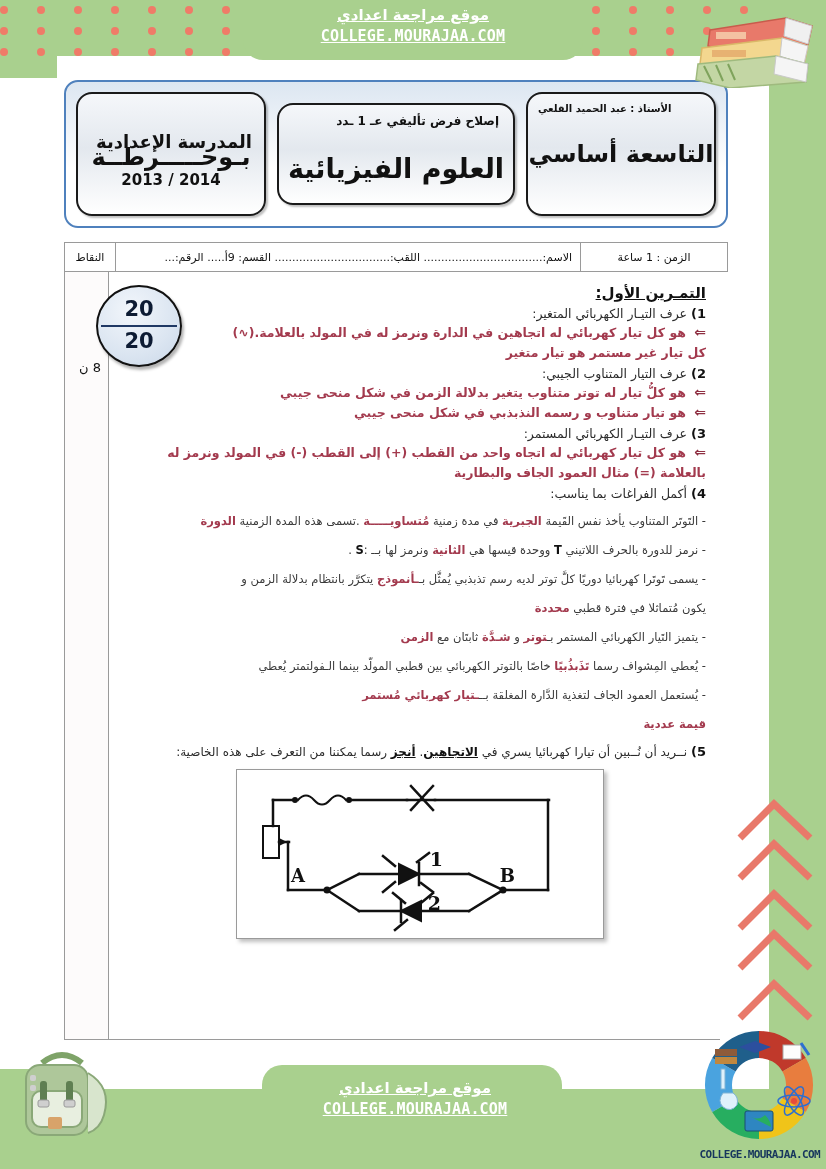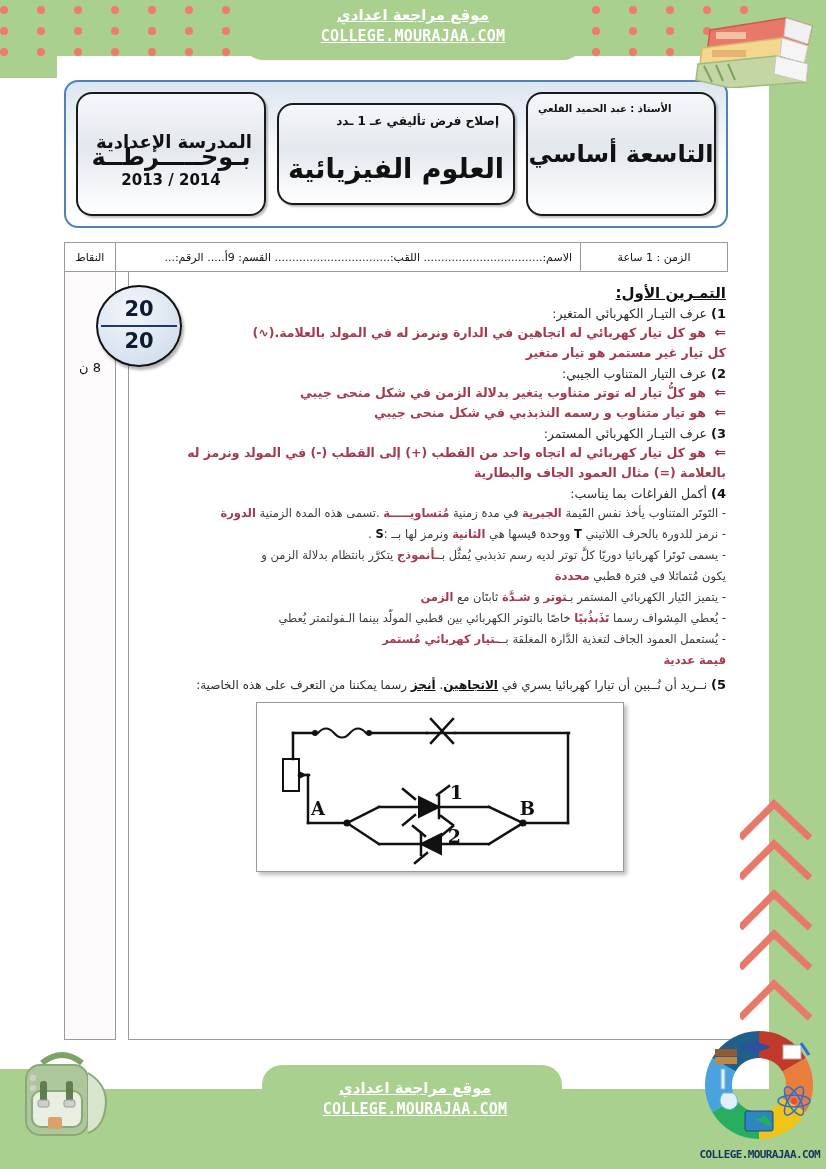--- a/index.html
+++ b/index.html
@@ -118,21 +118,21 @@
   
   .pts-col{
     position:absolute;left:64px;top:272px;width:52px;height:768px;
     border:1px solid #9a9a9a;border-top:none;box-sizing:border-box;
     background:#fdfbfb;z-index:3;
   }
   .pts-val{position:absolute;top:88px;left:0;width:100%;text-align:center;font-size:13px;color:#111;}
 
   
   .body-area{
-    position:absolute;left:128px;top:272px;width:612px;height:768px;
+    position:absolute;left:108px;top:272px;width:612px;height:768px;
     border:1px solid #9a9a9a;border-top:none;border-right:none;box-sizing:border-box;
     background:#ffffff;z-index:3;padding:8px 14px 0 24px;
   }
 
   .grade-circle{
     position:absolute;left:96px;top:285px;width:82px;height:78px;border-radius:50%;
     border:2px solid #111;background:radial-gradient(circle at 40% 30%,#f2f6fb 0%,#dbe5f1 60%,#c9d7e8 100%);
     z-index:6;box-shadow:2px 3px 3px rgba(0,0,0,.3);
   }
   .grade-circle .line{position:absolute;left:3px;top:38px;width:76px;height:2px;background:#1f3864;}
@@ -148,21 +148,21 @@
   .q-line{
     text-align:right;font-size:12.5px;color:#2b2b2b;margin:3px 0 1px 0;line-height:17px;
   }
   .q-num{font-weight:bold;font-size:13px;color:#111;}
   .ans{
     text-align:right;font-size:12.5px;font-weight:bold;color:#a33a4e;
     line-height:19px;margin:0 0 1px 0;
   }
   .ans .arrow{font-size:14px;color:#8f2f42;margin-left:4px;}
   .fill-line{
-    text-align:right;font-size:11.5px;color:#3a3a3a;line-height:20px;margin:1px 0;
+    text-align:right;font-size:11.5px;color:#3a3a3a;line-height:20px;margin:9px 0;
   }
   .fill-line b{color:#a33a4e;}
   .fill-line .lat{font-family:"DejaVu Sans",sans-serif;font-weight:bold;color:#111;}
   .q5{
     text-align:right;font-size:12px;color:#2b2b2b;line-height:18px;margin-top:6px;
   }
   .q5 u{font-weight:bold;color:#111;}
 
   
   .figure{

